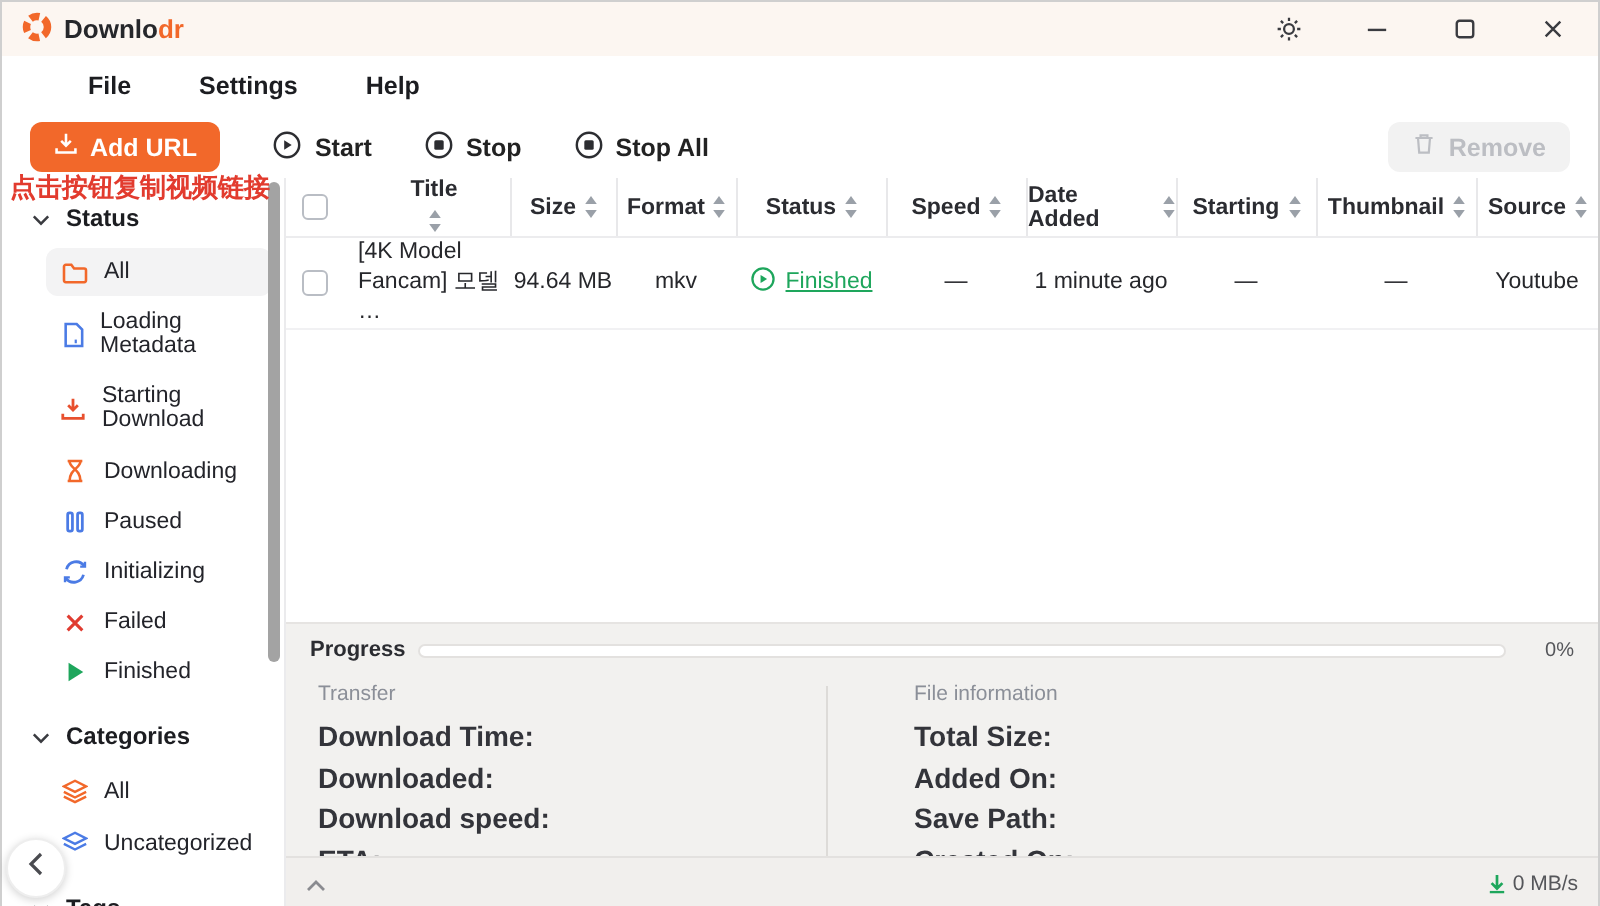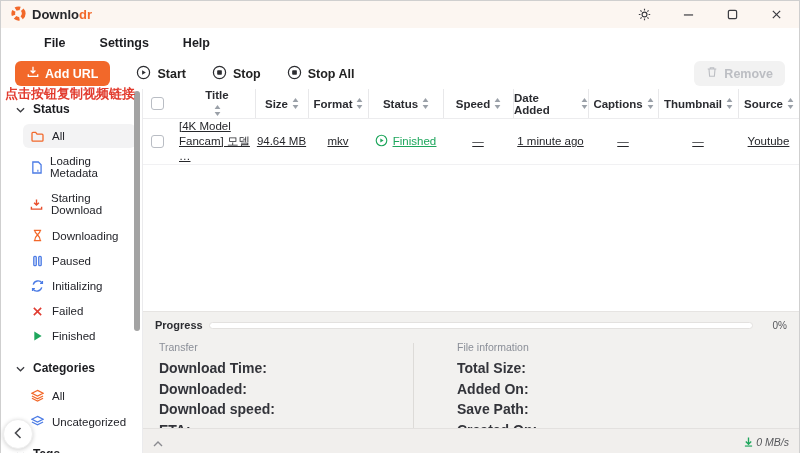--- a/index.html
+++ b/index.html
@@ -75,21 +75,21 @@
   .c-title { width:84px; justify-content:flex-start; padding-left:8px;flex-direction:column; }
   .c-size { width:53px; }
   .c-format { width:60px; }
   .c-status { width:75px; }
   .c-speed { width:70px; }
   .c-date { width:75px; }
   .c-captions { width:70px; }
   .c-thumb { width:80px; }
   .c-source { flex:1; }
   .checkbox { width:13px; height:13px; border:1.4px solid #b9bdc4; border-radius:3px; background:#fff; }
-  .trow { display:flex; min-height:34px; border-bottom:1px solid #f1f1f3; align-items:center;text-decoration:underline; }
+  .trow { display:flex; min-height:34px; border-bottom:1px solid #f1f1f3; align-items:center; }
   .td { font-size:11.5px; color:#26272b; display:flex; align-items:center; justify-content:center; text-align:center; }
   .td.c-title { text-align:left; line-height:1.3; justify-content:flex-start; }
   .td.c-size { line-height:1.3; }
   .status-link { color:#1ea65c; text-decoration:underline; font-size:11.5px; }
   .status-cell { display:flex; align-items:center; gap:5px; justify-content:center; }
 
   
   .details { position:absolute; left:0; right:0; top:222px; height:117px;
     background:#f2f1ef; border-top:1px solid #e6e4e2; }
   .progress-row { display:flex; align-items:center; padding:7px 12px 0 12px; gap:10px; }
@@ -100,21 +100,21 @@
   .info-cols { display:flex; padding:10px 0 0 16px; position:relative; }
   .info-divider { position:absolute; left:270px; top:12px; bottom:8px; width:1px; background:#dddbd8; }
   .info-col { width:254px; }
   .info-col.right { padding-left:44px; width:auto; }
   .info-title { font-size:10.5px; color:#8b8f98; margin-bottom:7px; }
   .info-field { font-size:14px; font-weight:bold; color:#33343a; margin-bottom:4.5px; }
 
   
   .statusbar { position:absolute; left:0; right:0; top:339px; height:26px;
     background:#f1efed; border-top:1px solid #e3e1df; display:flex; align-items:center; padding:0 10px; }
-  .net-speed { margin-left:auto; display:flex; align-items:center; gap:3px; font-size:10.5px; color:#55565a;font-style:italic; }
+  .net-speed { margin-left:auto; display:flex; align-items:center; gap:3px; font-size:10.5px; color:#55565a; }
 </style>
 </head>
 <body>
 
 <div class="window">
 
   <div class="titlebar">
     <div class="brand">
       <span>
         <svg width="15" height="15" viewBox="0 0 16 16">
@@ -376,21 +376,21 @@
             </svg>
         </div>
         <div class="th c-date">
           <span>Date Added</span>
           <svg width="7" height="11" viewBox="0 0 7 11">
               <path d="M3.5 0L6.4 4H.6z" fill="#9aa0a8"></path>
               <path d="M3.5 11L.6 7h5.8z" fill="#9aa0a8"></path>
             </svg>
         </div>
         <div class="th c-captions">
-          <span>Captions</span>
+          <span>Starting</span>
           <svg width="7" height="11" viewBox="0 0 7 11">
               <path d="M3.5 0L6.4 4H.6z" fill="#9aa0a8"></path>
               <path d="M3.5 11L.6 7h5.8z" fill="#9aa0a8"></path>
             </svg>
         </div>
         <div class="th c-thumb">
           <span>Thumbnail</span>
           <svg width="7" height="11" viewBox="0 0 7 11">
               <path d="M3.5 0L6.4 4H.6z" fill="#9aa0a8"></path>
               <path d="M3.5 11L.6 7h5.8z" fill="#9aa0a8"></path>

